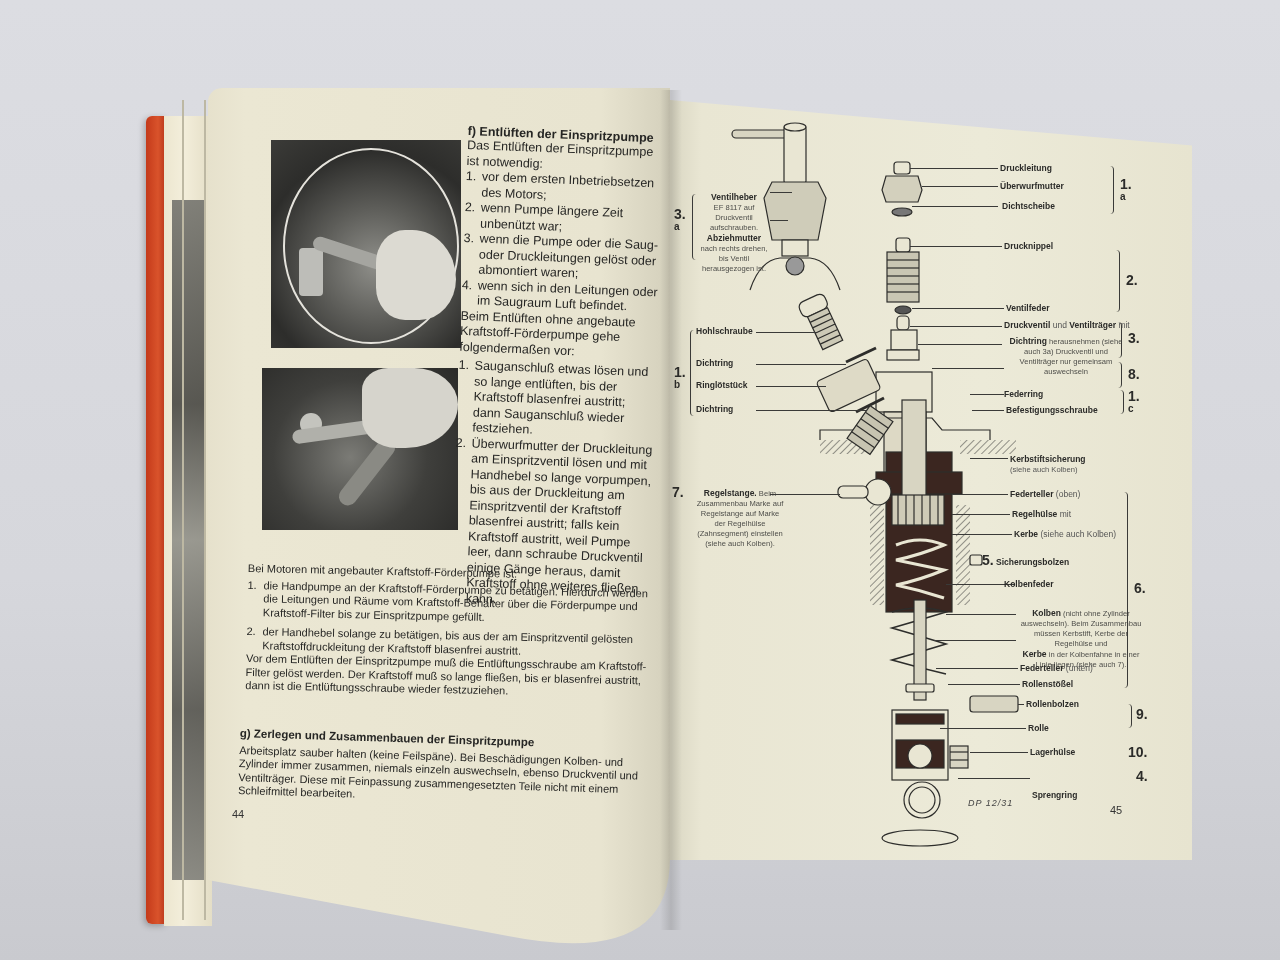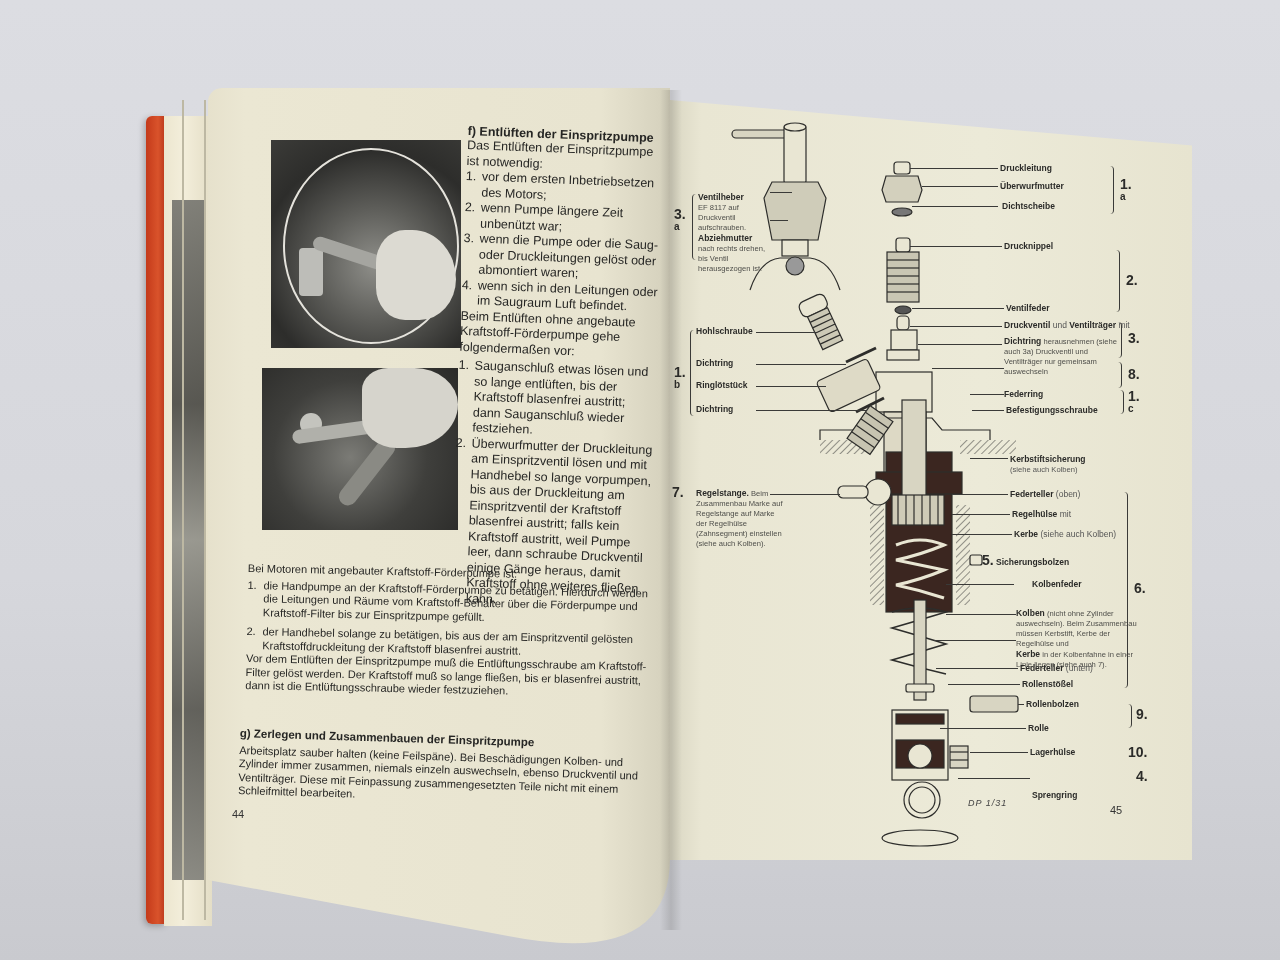--- a/index.html
+++ b/index.html
@@ -44,21 +44,21 @@
   .small{font-size:11px;line-height:13.5px;}
   .ol{margin:0;padding:0;list-style:none;}
   .ol li{position:relative;padding-left:16px;}
   .ol li .num{position:absolute;left:0;top:0;}
   .pageno{position:absolute;font-size:11px;color:#333;}
 
   
   .diagram{position:absolute;left:670px;top:100px;width:522px;height:760px;}
   .lbl{position:absolute;font-size:8.5px;font-weight:bold;color:#2b2b29;white-space:nowrap;}
   .lbl .note{font-weight:normal;color:#555;}
-  .lbl-block{position:absolute;font-size:7.6px;line-height:10px;color:#4e4e4a;}
+  .lbl-block{position:absolute;font-size:7.6px;line-height:10px;color:#4e4e4a;text-align:center;}
   .lbl-block b{color:#2b2b29;font-size:8.5px;}
   .leader{position:absolute;height:1px;background:#3a3a38;}
   .grp{position:absolute;font-size:14px;font-weight:bold;color:#2b2b29;}
   .grp small{display:block;font-size:10px;line-height:10px;}
   .brace{position:absolute;width:5px;border-left:1.5px solid #3a3a38;border-radius:4px 0 0 4px;}
   .caption{position:absolute;font-size:14px;line-height:17px;color:#2b2b29;}
   .stamp{position:absolute;font-size:9px;font-style:italic;color:#444;letter-spacing:1px;}
 </style>
 </head>
 <body>
@@ -283,21 +283,21 @@
   <div class="leader" style="left:300px;top:358px;width:38px"></div>
   <div class="lbl" style="left:340px;top:354px"><span>Kerbstiftsicherung</span><br><span class="note" style="font-size:7.6px">(siehe auch Kolben)</span></div>
   <div class="leader" style="left:282px;top:394px;width:56px"></div>
   <div class="lbl" style="left:340px;top:389px"><span>Federteller</span> <span class="note">(oben)</span></div>
   <div class="leader" style="left:282px;top:414px;width:58px"></div>
   <div class="lbl" style="left:342px;top:409px"><span>Regelhülse</span> <span class="note">mit</span></div>
   <div class="leader" style="left:282px;top:434px;width:60px"></div>
   <div class="lbl" style="left:344px;top:429px"><span>Kerbe</span> <span class="note">(siehe auch Kolben)</span></div>
   <div class="lbl" style="left:312px;top:452px"><span style="font-size:14px">5.</span> <span>Sicherungsbolzen</span></div>
   <div class="leader" style="left:276px;top:484px;width:68px"></div>
-  <div class="lbl" style="left:362px;top:479px">Kolbenfeder</div>
+  <div class="lbl" style="left:334px;top:479px">Kolbenfeder</div>
 
   <div class="leader" style="left:276px;top:514px;width:70px"></div>
   <div class="lbl-block" style="left:346px;top:508px;width:130px"><b>Kolben</b> <span>(nicht ohne Zylinder auswechseln). Beim Zusammenbau müssen Kerbstift, Kerbe der Regelhülse und</span><br><b>Kerbe</b> <span>in der Kolbenfahne in einer Linie liegen (siehe auch 7).</span></div>
   <div class="leader" style="left:264px;top:540px;width:82px"></div>
   <div class="leader" style="left:266px;top:568px;width:82px"></div>
   <div class="lbl" style="left:350px;top:563px"><span>Federteller</span> <span class="note">(unten)</span></div>
   <div class="leader" style="left:278px;top:584px;width:72px"></div>
   <div class="lbl" style="left:352px;top:579px">Rollenstößel</div>
   <div class="leader" style="left:348px;top:604px;width:6px"></div>
   <div class="lbl" style="left:356px;top:599px">Rollenbolzen</div>
@@ -319,15 +319,15 @@
   <div class="brace" style="left:448px;top:290px;height:24px;transform:scaleX(-1)"></div>
   <div class="grp" style="left:458px;top:288px"><span>1.</span><small>c</small></div>
   <div class="brace" style="left:452px;top:392px;height:196px;transform:scaleX(-1)"></div>
   <div class="grp" style="left:464px;top:480px">6.</div>
   <div class="brace" style="left:456px;top:604px;height:24px;transform:scaleX(-1)"></div>
   <div class="grp" style="left:466px;top:606px">9.</div>
   <div class="grp" style="left:458px;top:644px">10.</div>
   <div class="grp" style="left:466px;top:668px">4.</div>
 
 
-  <div class="stamp" style="left:298px;top:698px">DP 1/31</div>
+  <div class="stamp" style="left:298px;top:698px">DP 12/31</div>
   <div class="pageno" style="left:440px;top:704px">45</div>
 </div>
 
 </body></html>

